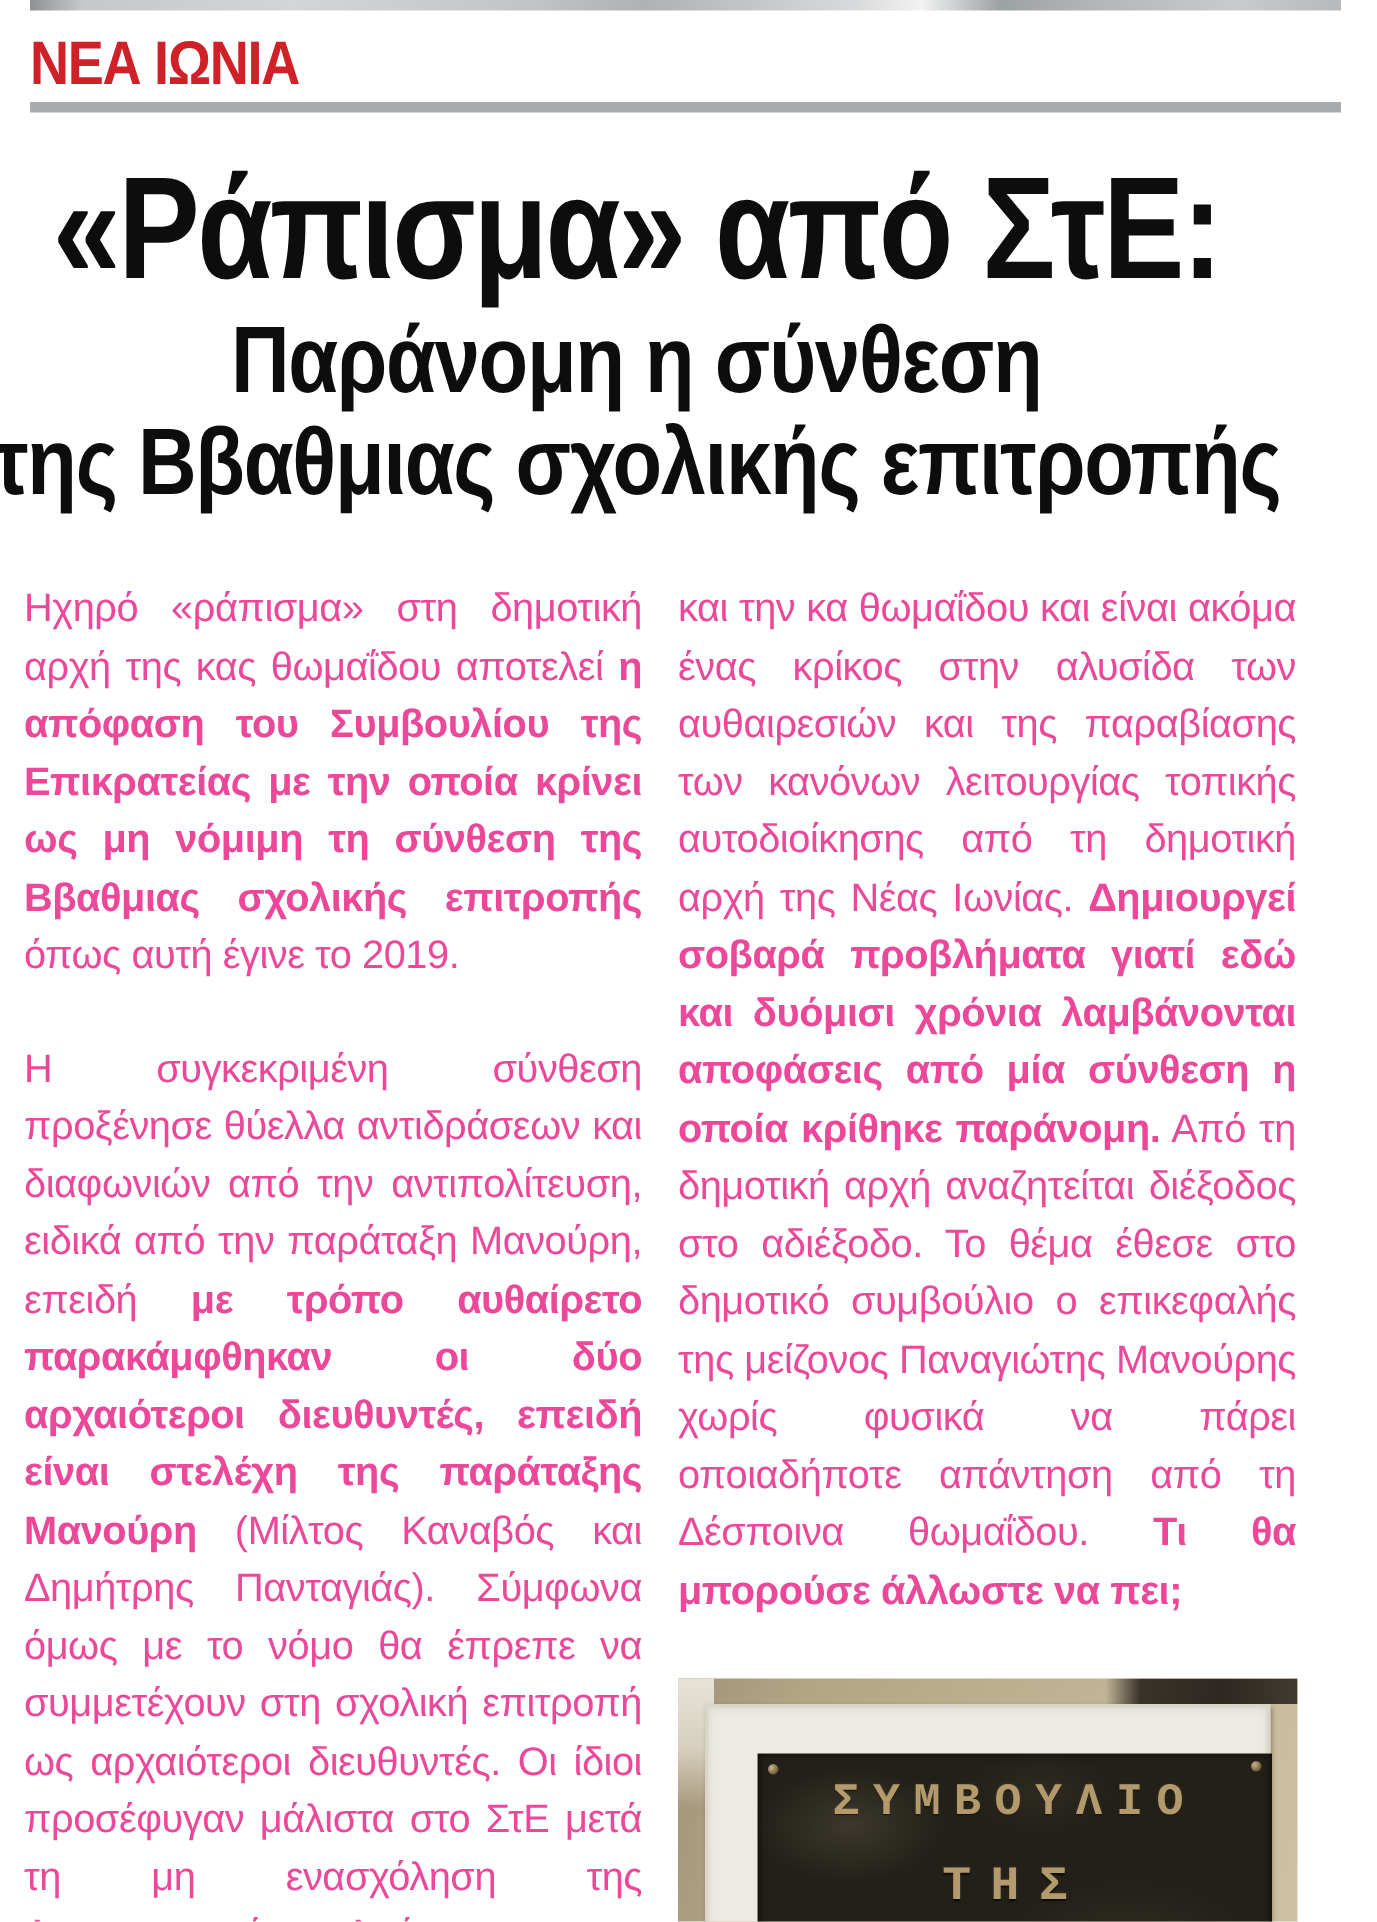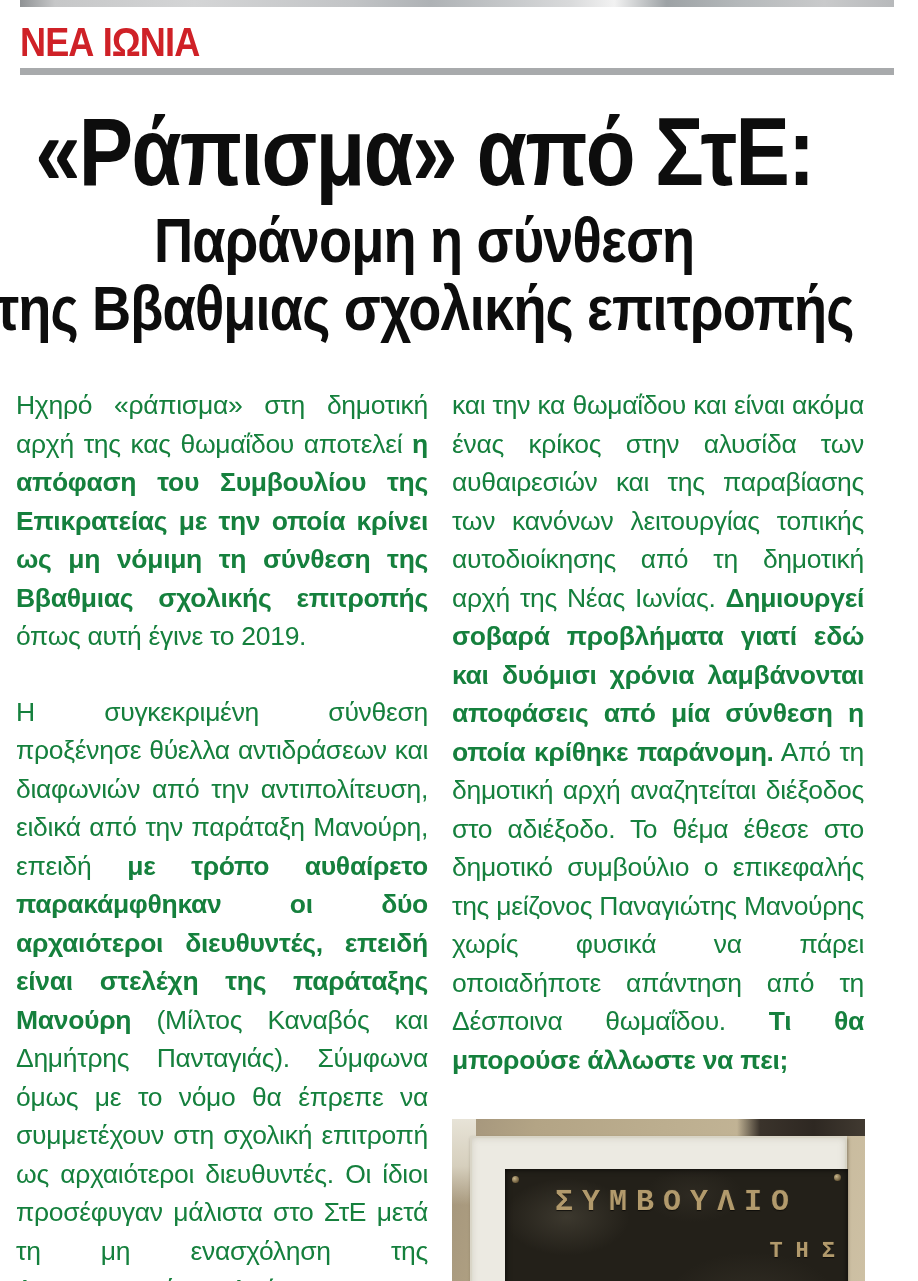--- a/index.html
+++ b/index.html
@@ -37,21 +37,21 @@
     transform:scaleX(.86);transform-origin:center;
   }
   .columns{
     position:absolute;left:16px;top:386px;width:848px;
     display:flex;gap:24px;
   }
   .col{flex:1 1 0;min-width:0;}
   .col p{
     margin:0 0 37px 0;
     font-size:26.5px;line-height:38.5px;letter-spacing:-0.3px;
-    color:#15803d;text-align:justify;
+    color:#ec4899;text-align:justify;
   }
   .col p span.b{font-weight:700;}
   
   .photo{
     position:relative;margin-top:40px;width:413px;height:239px;overflow:hidden;
     background:linear-gradient(105deg,#a2937a 0%,#b3a485 18%,#bcae8f 45%,#c4b698 70%,#cfc2a6 100%);
   }
   .photo .corner-light{
     position:absolute;left:0;top:0;width:24px;height:86px;
     background:linear-gradient(180deg,#e7e3d7 0%,#d6cfbd 55%,rgba(200,190,165,0) 100%);
@@ -74,21 +74,21 @@
       #232019;
     box-shadow:inset 0 0 6px rgba(0,0,0,.8);
   }
   .plaque-line{
     position:absolute;left:0;width:100%;text-align:center;
     font-family:Liberation Mono, monospace;font-weight:700;color:#b29a6c;
     text-shadow:0 1px 1px rgba(0,0,0,.7), 0 0 2px rgba(178,154,108,.25);
     white-space:nowrap;
   }
   .pl1{top:16px;font-size:30px;letter-spacing:9px;}
-  .pl2{top:70px;font-size:22px;letter-spacing:13px;text-align:right;}
+  .pl2{top:70px;font-size:32px;letter-spacing:13px;}
   .screw{
     position:absolute;width:7px;height:7px;border-radius:50%;
     background:radial-gradient(circle at 35% 35%, #c9b68b, #6b5a3a 70%, #3a3022 100%);
   }
   .screw.tl{left:7px;top:7px;}
   .screw.tr{right:7px;top:5px;}
 </style>
 </head>
 <body>
 

